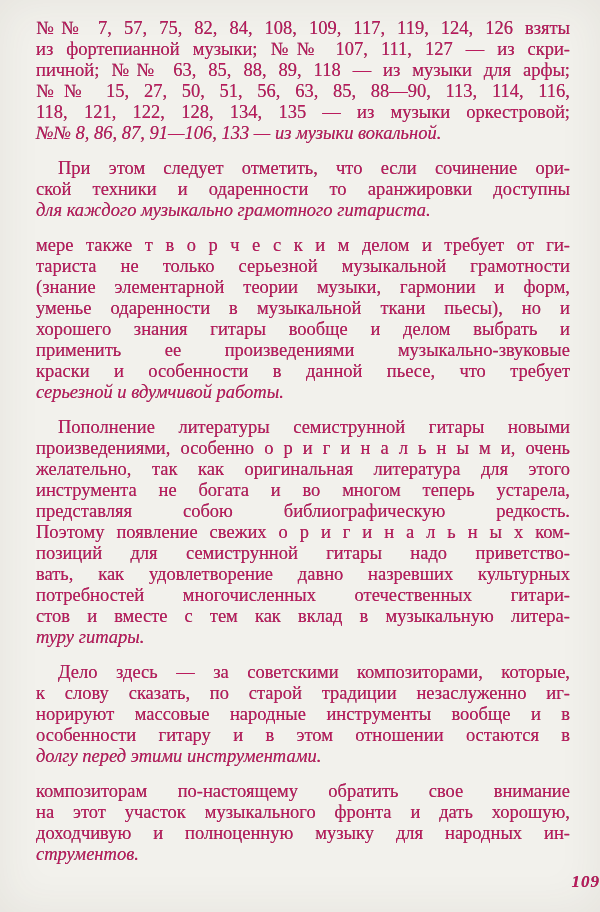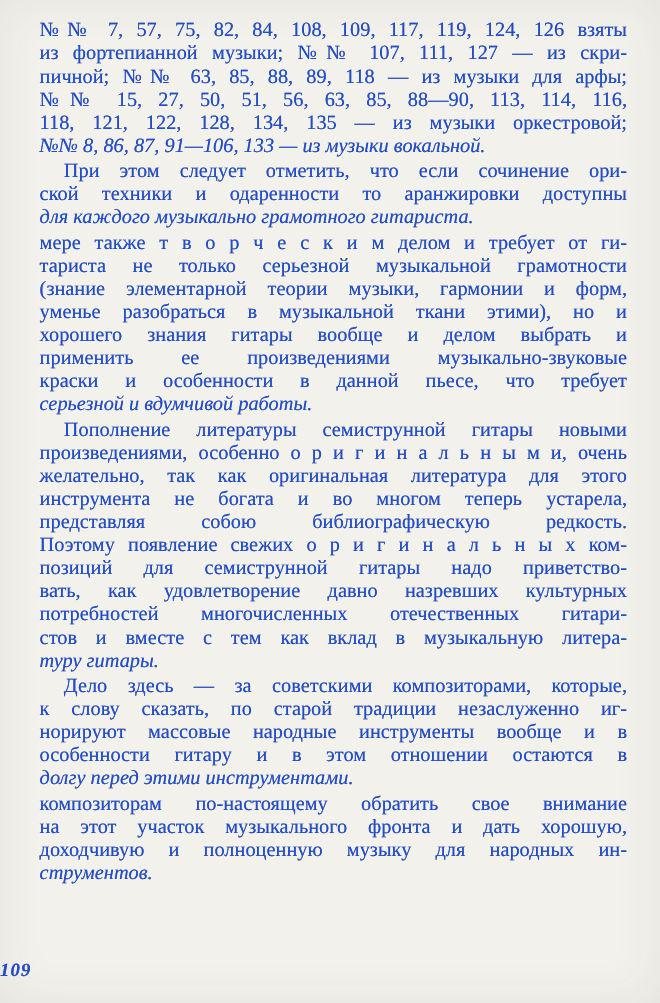--- a/index.html
+++ b/index.html
@@ -4,42 +4,42 @@
 <style>
   html, body {
     margin: 0;
     padding: 0;
   }
   .page {
     position: relative;
     width: 600px;
     height: 912px;
     background: #f2f1ec;
-    color: #1d4ed8;
+    color: #be185d;
     font-family: "Liberation Serif", serif;
     overflow: hidden;
   }
   .page::after {
     content: "";
     position: absolute;
     inset: 0;
     pointer-events: none;
     box-shadow: inset 0 0 45px rgba(70, 60, 45, 0.07);
   }
   .text-block {
     position: absolute;
     left: 36px;
     right: 30px;
     top: 18px;
   }
   .para {
     margin: 0;
   }
   .para + .para {
-    margin-top: 2px;
+    margin-top: 14px;
   }
   .line {
     font-size: 18.5px;
     line-height: 21px;
     text-align: justify;
     text-align-last: justify;
     white-space: normal;
     text-shadow: 0 0 0.5px rgba(32, 29, 26, 0.6);
   }
   .line.last {
@@ -47,21 +47,21 @@
     font-style: italic;
   }
   .para.indent .line.first {
     text-indent: 22px;
   }
   .folio {
     position: absolute;
     left: 0;
     right: 0;
     top: 872px;
-    text-align: left;
+    text-align: right;
     font-size: 17px;
     font-style: italic;
     font-weight: bold;
     letter-spacing: 1px;
     text-shadow: 0 0 0.5px rgba(32, 29, 26, 0.6);
   }
 </style>
 </head>
 <body>
 
@@ -77,21 +77,21 @@
       </div>
       <div class="para indent">
         <div class="line first">При этом следует отметить, что если сочинение ори-</div>
         <div class="line">ской техники и одаренности то аранжировки доступны</div>
         <div class="line last">для каждого музыкально грамотного гитариста.</div>
       </div>
       <div class="para indent">
         <div class="line">мере также т в о р ч е с к и м делом и требует от ги-</div>
         <div class="line">тариста не только серьезной музыкальной грамотности</div>
         <div class="line">(знание элементарной теории музыки, гармонии и форм,</div>
-        <div class="line">уменье разобраться в музыкальной ткани этими), но и</div>
+        <div class="line">уменье одаренности в музыкальной ткани пьесы), но и</div>
         <div class="line">хорошего знания гитары вообще и делом выбрать и</div>
         <div class="line">применить ее произведениями музыкально-звуковые</div>
         <div class="line">краски и особенности в данной пьесе, что требует</div>
         <div class="line last">серьезной и вдумчивой работы.</div>
       </div>
       <div class="para indent">
         <div class="line first">Пополнение литературы семиструнной гитары новыми</div>
         <div class="line">произведениями, особенно о р и г и н а л ь н ы м и, очень</div>
         <div class="line">желательно, так как оригинальная литература для этого</div>
         <div class="line">инструмента не богата и во многом теперь устарела,</div>

